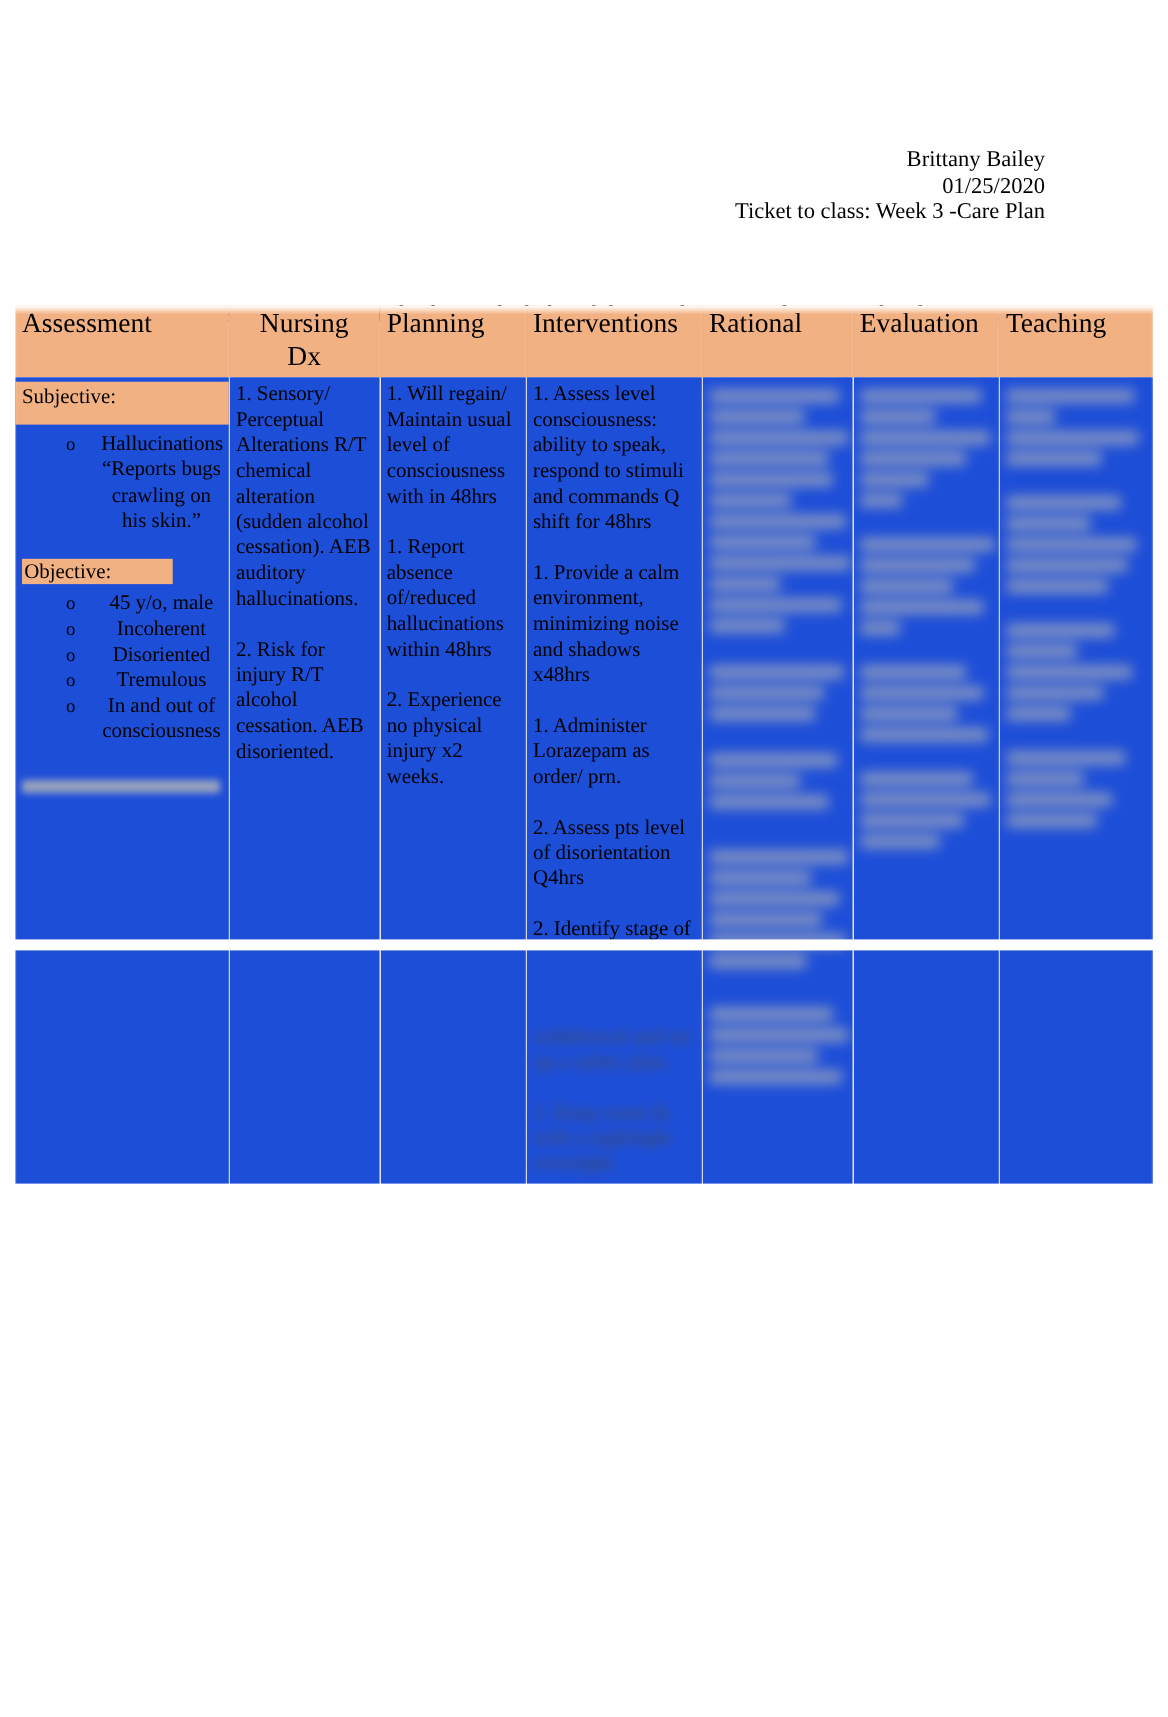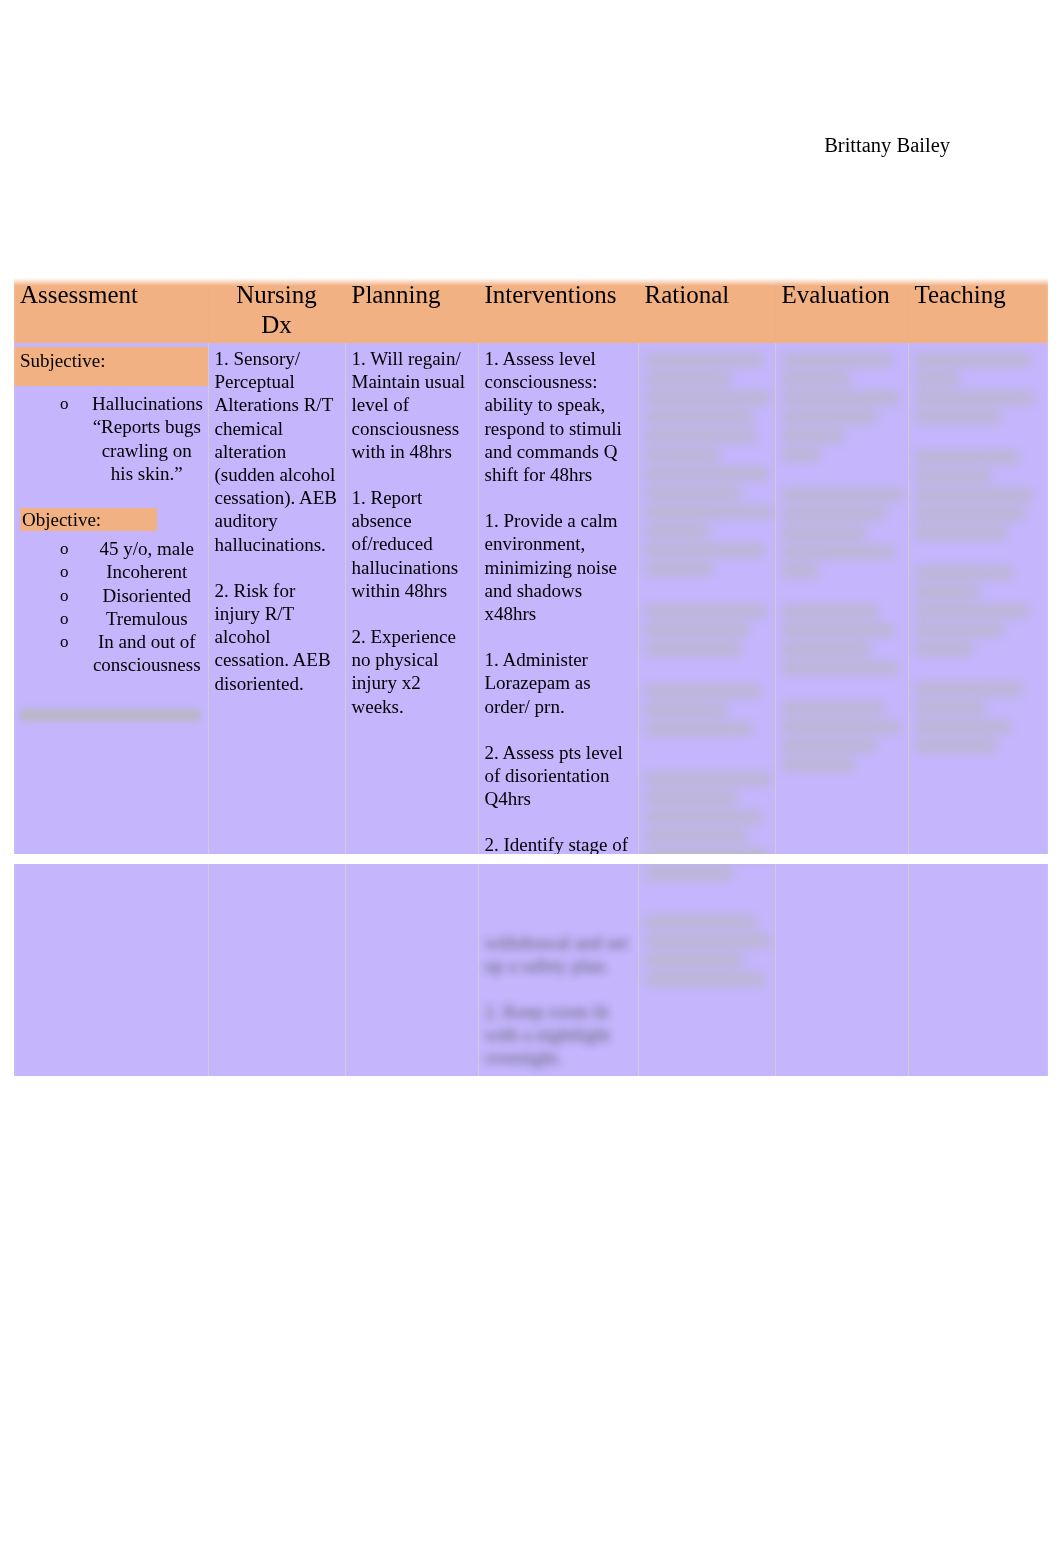--- a/index.html
+++ b/index.html
@@ -78,21 +78,21 @@
     line-height: 30px;
     text-align: left;
     padding: 2px 0 0 6px;
     border-right: 1px solid #efaf80;
   }
   .care-table thead th:last-child { border-right: none; }
   .care-table thead th.center-h { text-align: center; padding-left: 0; }
 
   
   .care-table tbody td {
-    background: #c4b5fd;
+    background: #1d4ed8;
     border-right: 1px solid #cfcfcf;
     font-size: 19px;
     line-height: 23.2px;
     padding: 4px 6px 6px 6px;
     position: relative;
   }
   .care-table tbody td:last-child { border-right: none; }
 
   
   .hl-block {
@@ -179,20 +179,22 @@
     z-index: 4; pointer-events: none;
   }
 </style>
 </head>
 <body>
 
 <div class="page">
 
   <div class="doc-header">
     <div>Brittany Bailey</div>
+    <div>01/25/2020</div>
+    <div>Ticket to class: Week 3 -Care Plan</div>
   </div>
 
   <div class="patient-line">
     <span class="seg">Patients Name:  Sam  Medical Dx: Alcohol Withdraw Delirium  Medication ordered:   Lorazepam</span>
   </div>
 
   <table class="care-table">
     <colgroup>
       <col class="c-assessment">
       <col class="c-nursingdx">

